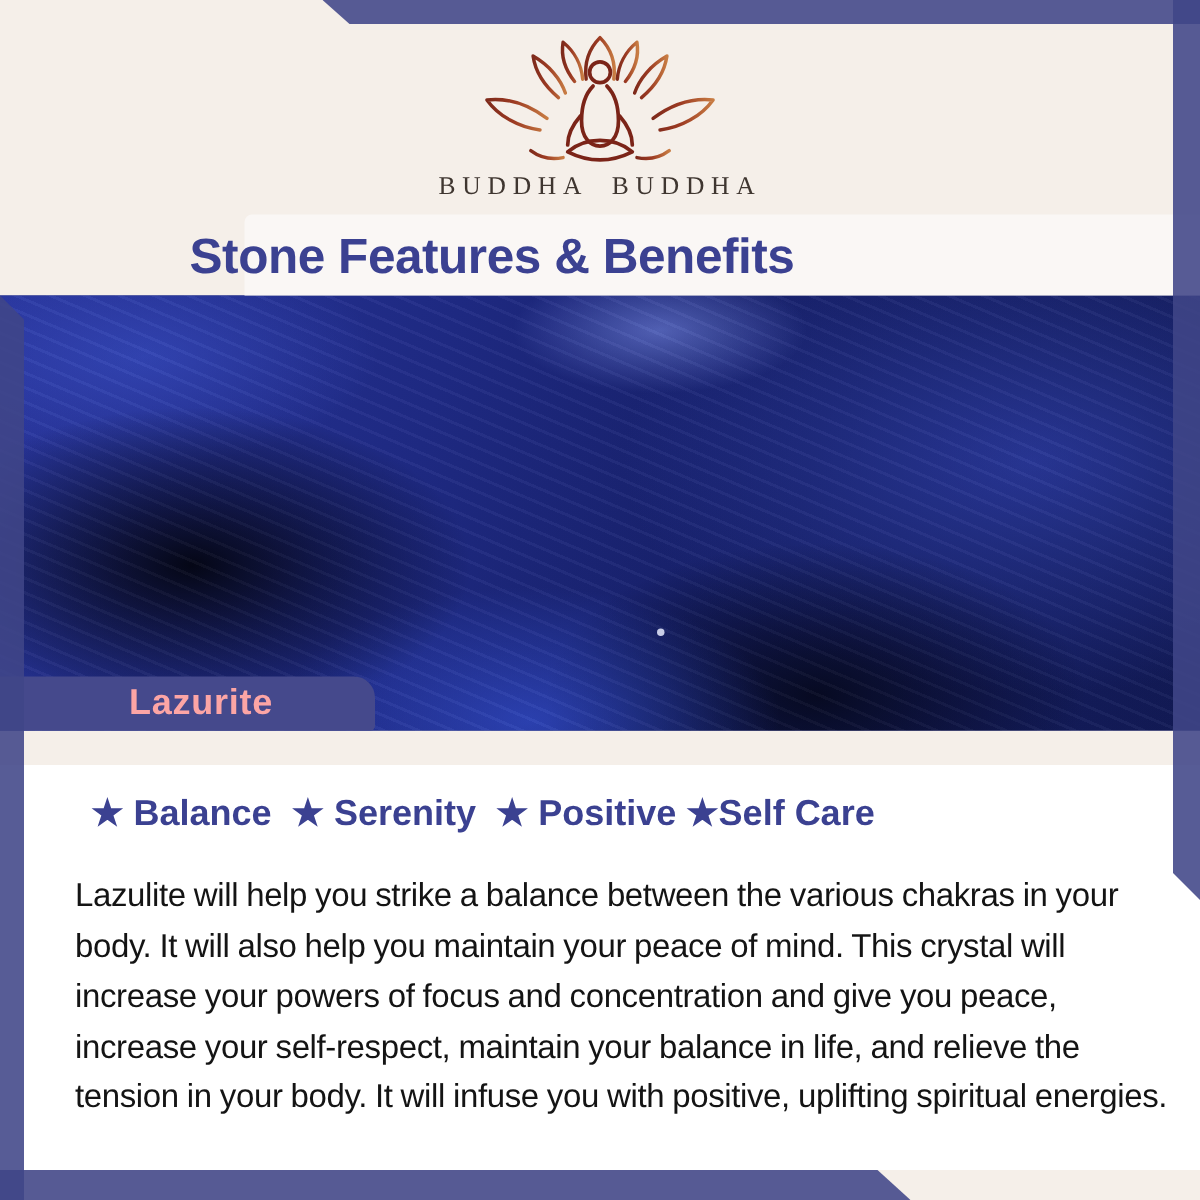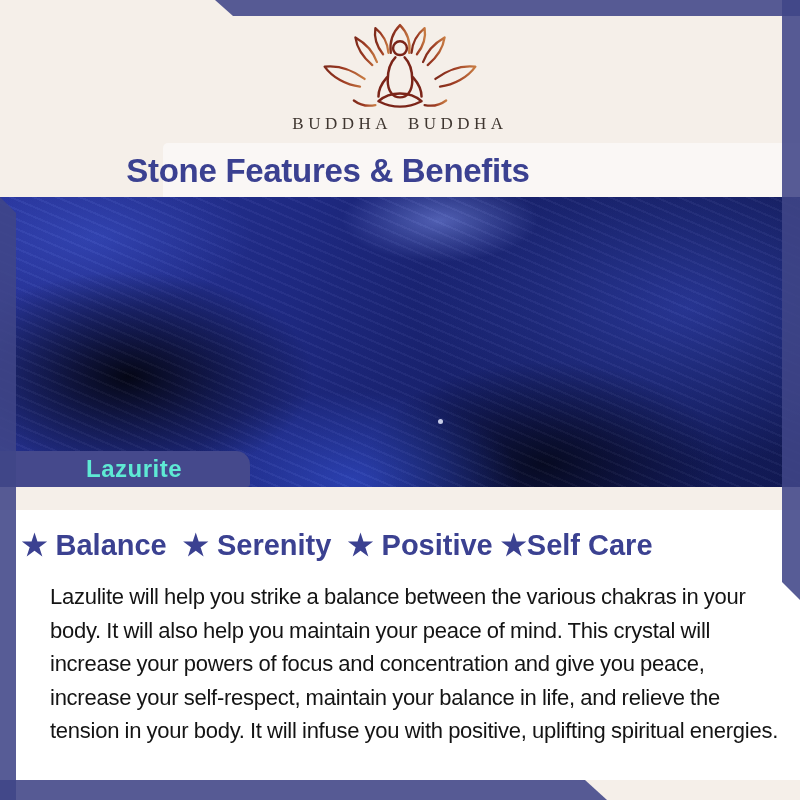--- a/index.html
+++ b/index.html
@@ -62,34 +62,33 @@
   .sparkle.s3{left:368px;top:470px;width:2px;height:2px;}
 
   
   .stone-banner{
     position:absolute;left:0;top:451px;width:250px;height:36px;z-index:10;
     background:var(--banner,#45498c);
     border-radius:0 14px 3px 0;
     display:flex;align-items:center;justify-content:center;
   }
   .stone-banner span{
-    color:#5eead4;font-size:24px;font-weight:bold;letter-spacing:0.5px;
+    color:#fca5a5;font-size:24px;font-weight:bold;letter-spacing:0.5px;
     padding-left:18px;
   }
 
   
   .content-card{
     position:absolute;left:0;top:510px;width:800px;height:270px;
     background:#ffffff;z-index:5;
   }
   .benefits-line{
     position:absolute;left:0;top:18px;width:644px;text-align:center;
-    font-size:29px;font-weight:bold;white-space:pre;
+    font-size:24px;font-weight:bold;white-space:pre;
     color:var(--accent-heading,#3b4191);
-    padding-left:15px;
   }
   .description{
     position:absolute;left:36px;top:56px;width:734px;
     font-size:22px;line-height:33.6px;letter-spacing:-0.25px;word-spacing:-0.5px;
     color:var(--body-text,#141414);margin:14px;
   }
 </style>
 </head>
 <body>
 

